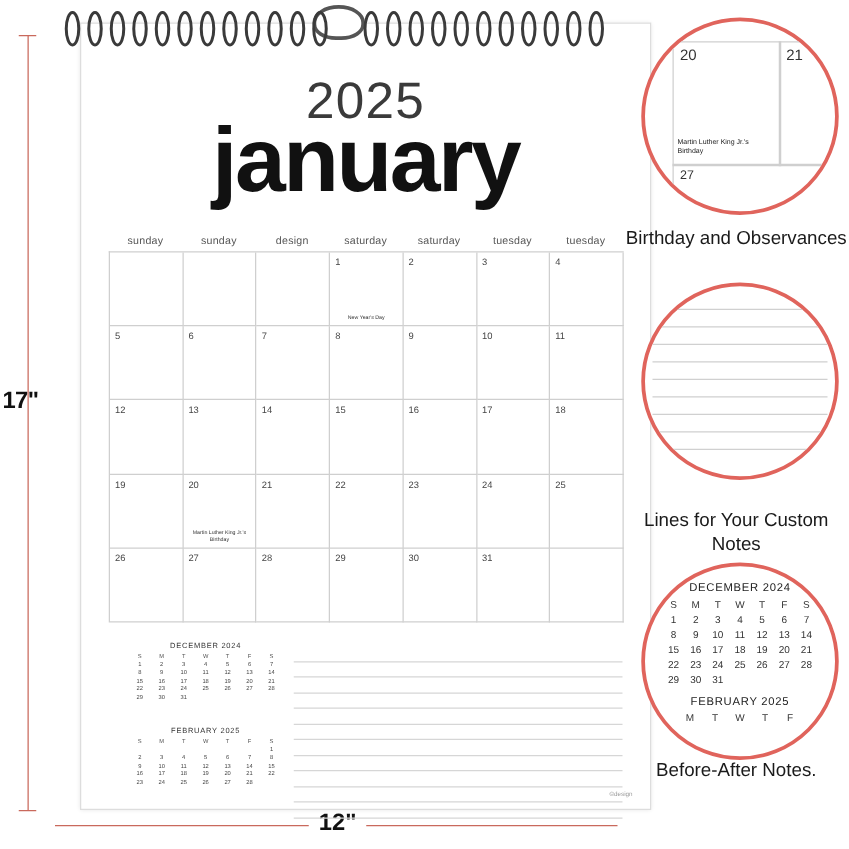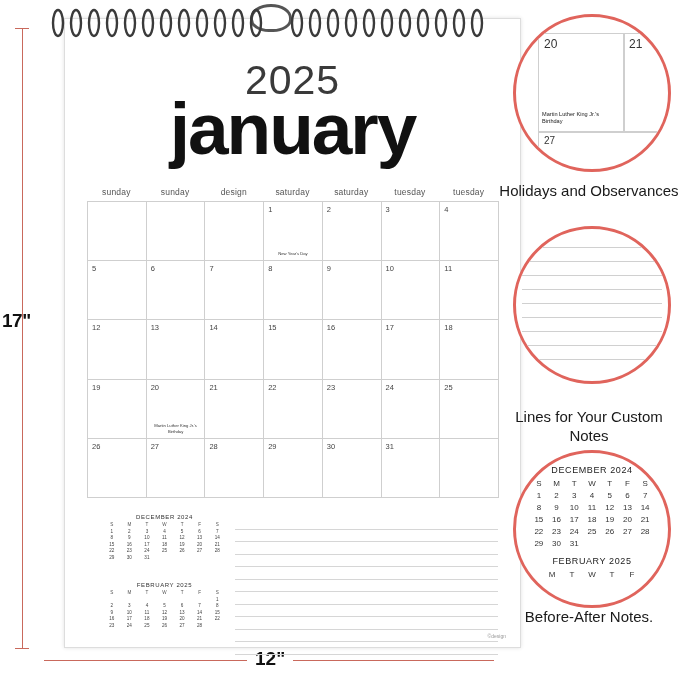--- a/index.html
+++ b/index.html
@@ -407,21 +407,21 @@
   <div class="z1-grid">
     <div class="z1-box" style="left:8px;top:0;width:85px;height:98px;"></div>
     <div class="z1-box" style="left:93px;top:0;width:60px;height:98px;"></div>
     <div class="z1-box" style="left:8px;top:98px;width:145px;height:40px;"></div>
     <div class="z1-num" style="left:14px;top:4px;">20</div>
     <div class="z1-num" style="left:99px;top:4px;">21</div>
     <div class="z1-num" style="left:14px;top:102px;font-size:10px;">27</div>
     <div class="z1-hol" style="left:12px;top:78px;width:78px;">Martin Luther King Jr.'s Birthday</div>
   </div>
 </div>
-<div class="callout-cap cap1">Holidays and Observances</div>
+<div class="callout-cap cap1">Birthday and Observances</div>
 
 <div class="callout c2">
   <div class="z2" id="z2-lines">
       <div class="ln" style="top: 18px;"></div>
       <div class="ln" style="top: 32px;"></div>
       <div class="ln" style="top: 46px;"></div>
       <div class="ln" style="top: 60px;"></div>
       <div class="ln" style="top: 74px;"></div>
       <div class="ln" style="top: 88px;"></div>
       <div class="ln" style="top: 102px;"></div>

